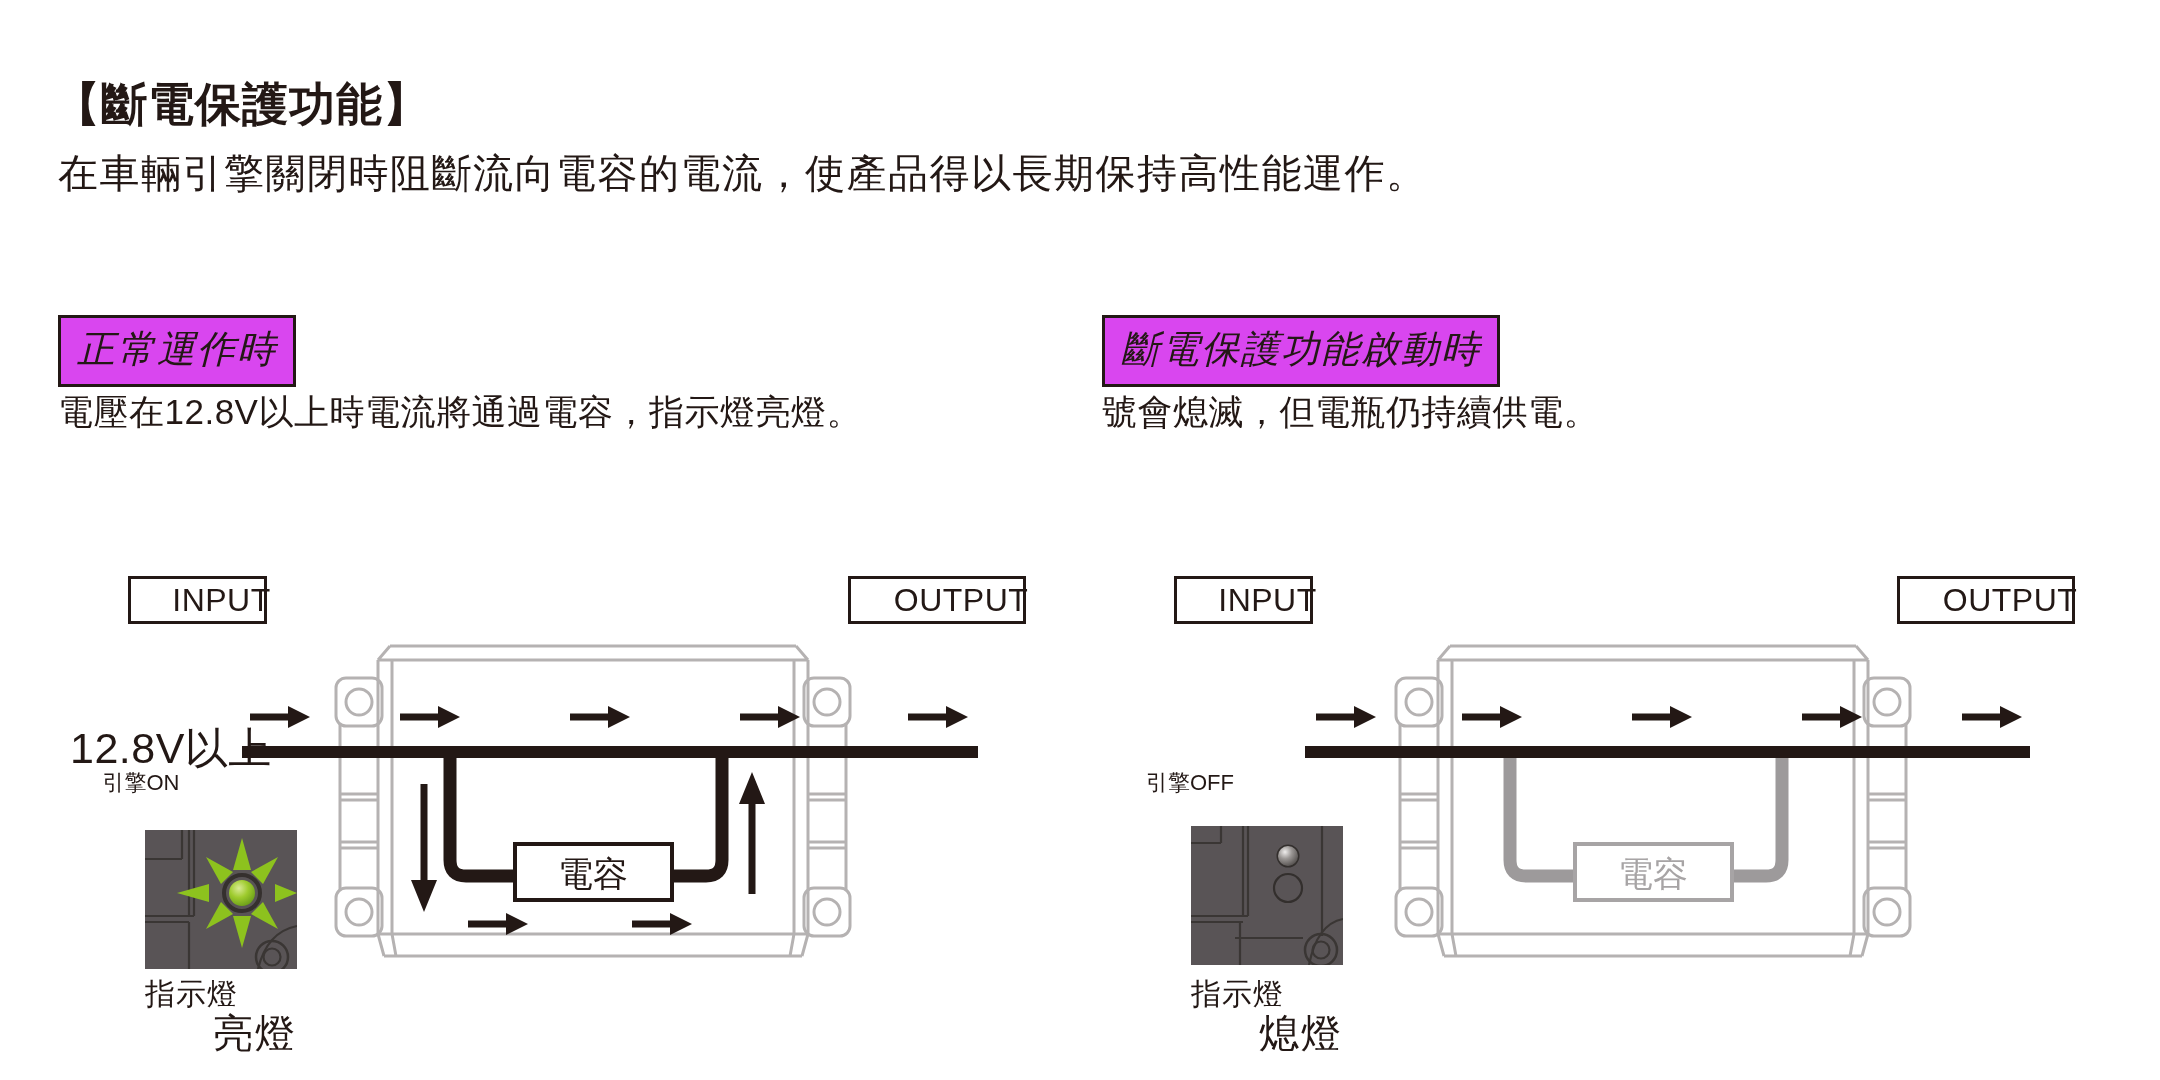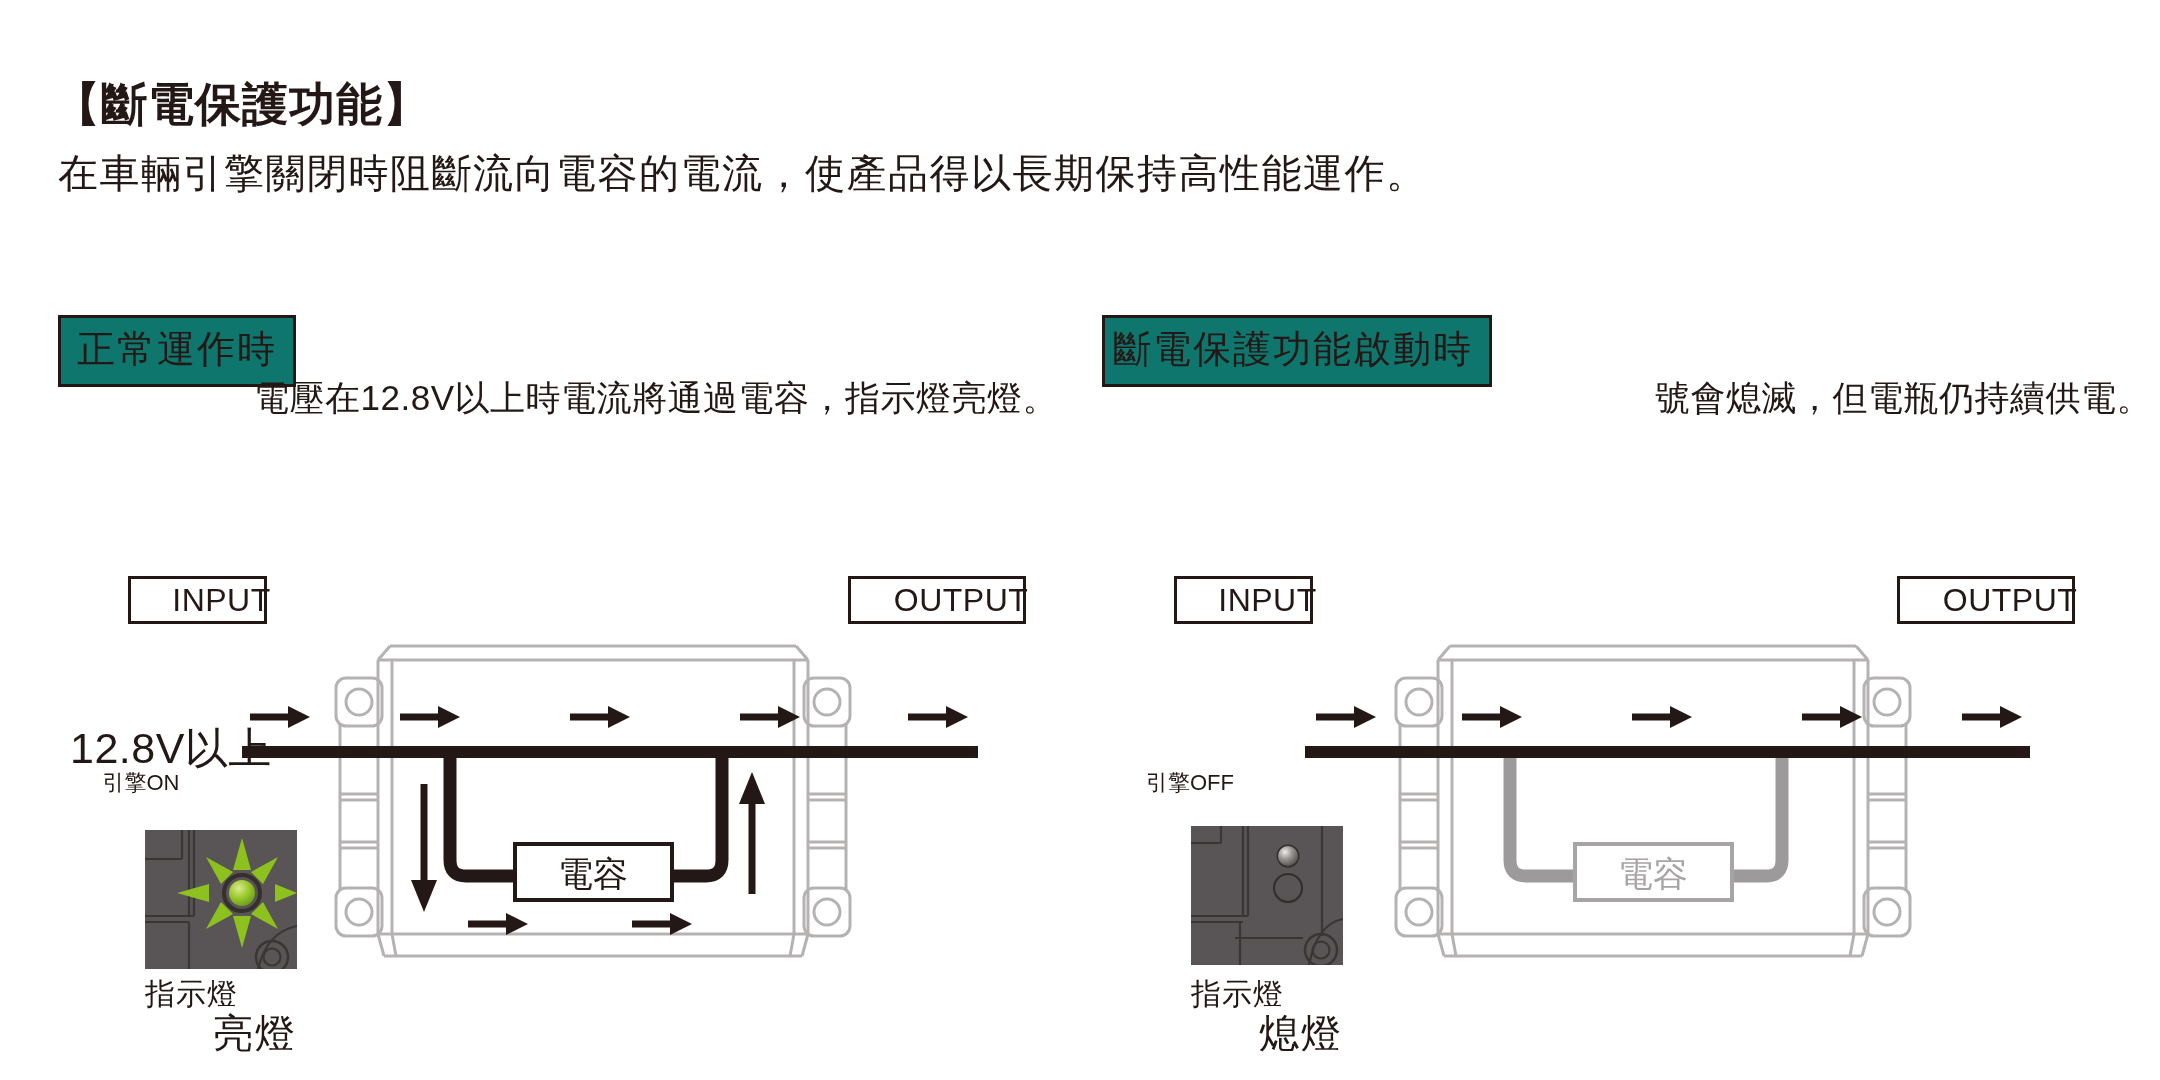--- a/index.html
+++ b/index.html
@@ -1,23 +1,23 @@
 <!DOCTYPE html>
 <html><head>
 <meta charset="utf-8">
 <style>
   html,body{margin:0;padding:0;background:#fff;}
   .canvas{position:relative;width:2160px;height:1080px;background:#ffffff;overflow:hidden;
           font-family:"Liberation Sans","DejaVu Sans",sans-serif;color:#231815;margin-top:36px;}
   .abs{position:absolute;}
   .page-title{left:54px;top:38px;font-size:46px;font-weight:700;letter-spacing:1px;}
   .page-subtitle{left:58px;top:110px;font-size:40px;letter-spacing:1.5px;}
-  .sec-label{top:279px;border:3px solid #231815;padding:6px 16px 9px;font-size:38px;letter-spacing:2px;background:#0f766e;}
-  .sec-label.l{left:58px;} .sec-label.r{left:1102px;padding-left:8px;}
-  .desc{top:336px;font-size:35px;letter-spacing:0.5px;line-height:51px;text-align:right;}
+  .sec-label{top:279px;border:3px solid #231815;padding:6px 16px 9px;font-size:38px;letter-spacing:2px;background:#d946ef;font-style:italic;}
+  .sec-label.l{left:58px;} .sec-label.r{left:1102px;}
+  .desc{top:350px;font-size:35px;letter-spacing:0.5px;line-height:51px;}
   .desc.l{left:58px;width:1000px;} .desc.r{left:1102px;width:1050px;}
   .io-box{top:540px;height:48px;border:3px solid #231815;background:#fff;display:flex;align-items:center;justify-content:center;
           font-size:32px;letter-spacing:0.5px;box-sizing:border-box;z-index:3;padding-left:48px;}
   .voltage{top:684px;font-size:43px;letter-spacing:0.5px;z-index:3;}
   .engine{top:732px;font-size:22px;text-align:center;z-index:3;}
   .cap-caption{font-size:30px;text-align:left;letter-spacing:1px;z-index:3;}
   .cap-state{font-size:40px;text-align:right;letter-spacing:2px;z-index:3;}
   .diagram-svg{position:absolute;left:0;top:560px;z-index:1;}
   .photo-svg{position:absolute;z-index:2;}
 </style>

